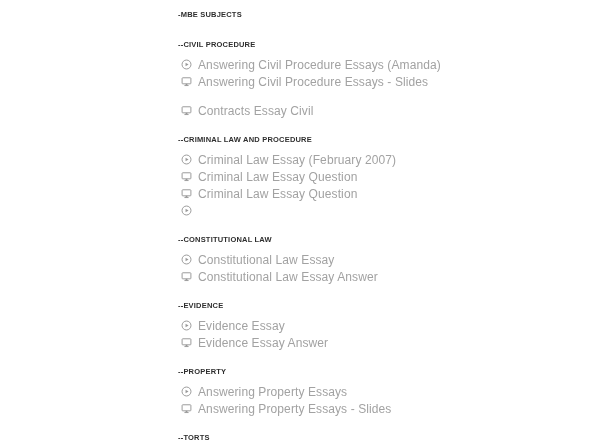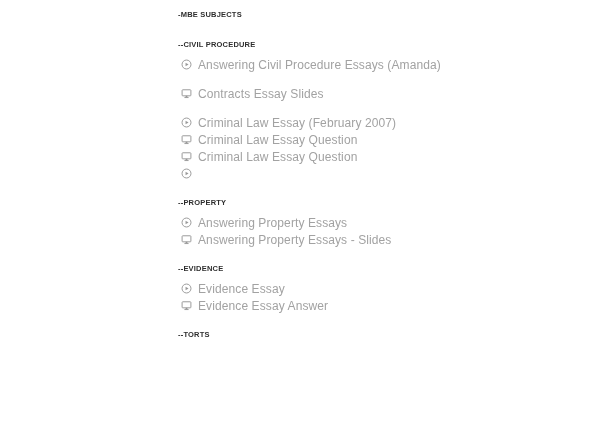--- a/index.html
+++ b/index.html
@@ -78,34 +78,45 @@
         <div class="section-title">--CIVIL PROCEDURE</div>
         <div class="item">
           <span class="icon">
             <svg width="11" height="11" viewBox="0 0 16 16">
               <circle cx="8" cy="8" r="6.5" fill="none" stroke="currentColor" stroke-width="1.4"></circle>
               <path d="M6.6 5.3 L11 8 L6.6 10.7 Z" fill="currentColor"></path>
             </svg>
           </span>
           <span class="item-label">Answering Civil Procedure Essays (Amanda)</span>
         </div>
-      </div>
-      <div class="section">
-        <div class="item">
-          <span class="icon">
-            <svg width="11" height="11" viewBox="0 0 16 16">
-              <rect x="1.6" y="2.6" width="12.8" height="8.8" rx="1" fill="none" stroke="currentColor" stroke-width="1.4"></rect>
-              <line x1="8" y1="11.4" x2="8" y2="13.2" stroke="currentColor" stroke-width="2.6"></line>
-              <line x1="5" y1="13.9" x2="11" y2="13.9" stroke="currentColor" stroke-width="1.4"></line>
-            </svg>
-          </span>
-          <span class="item-label">Contracts Essay Slides</span>
-        </div>
-      </div>
-      <div class="section">
+        <div class="item">
+          <span class="icon">
+            <svg width="11" height="11" viewBox="0 0 16 16">
+              <rect x="1.6" y="2.6" width="12.8" height="8.8" rx="1" fill="none" stroke="currentColor" stroke-width="1.4"></rect>
+              <line x1="8" y1="11.4" x2="8" y2="13.2" stroke="currentColor" stroke-width="2.6"></line>
+              <line x1="5" y1="13.9" x2="11" y2="13.9" stroke="currentColor" stroke-width="1.4"></line>
+            </svg>
+          </span>
+          <span class="item-label">Answering Civil Procedure Essays - Slides</span>
+        </div>
+      </div>
+      <div class="section">
+        <div class="item">
+          <span class="icon">
+            <svg width="11" height="11" viewBox="0 0 16 16">
+              <rect x="1.6" y="2.6" width="12.8" height="8.8" rx="1" fill="none" stroke="currentColor" stroke-width="1.4"></rect>
+              <line x1="8" y1="11.4" x2="8" y2="13.2" stroke="currentColor" stroke-width="2.6"></line>
+              <line x1="5" y1="13.9" x2="11" y2="13.9" stroke="currentColor" stroke-width="1.4"></line>
+            </svg>
+          </span>
+          <span class="item-label">Contracts Essay Civil</span>
+        </div>
+      </div>
+      <div class="section">
+        <div class="section-title">--CRIMINAL LAW AND PROCEDURE</div>
         <div class="item">
           <span class="icon">
             <svg width="11" height="11" viewBox="0 0 16 16">
               <circle cx="8" cy="8" r="6.5" fill="none" stroke="currentColor" stroke-width="1.4"></circle>
               <path d="M6.6 5.3 L11 8 L6.6 10.7 Z" fill="currentColor"></path>
             </svg>
           </span>
           <span class="item-label">Criminal Law Essay (February 2007)</span>
         </div>
         <div class="item">
@@ -131,20 +142,62 @@
         <div class="item">
           <span class="icon">
             <svg width="11" height="11" viewBox="0 0 16 16">
               <circle cx="8" cy="8" r="6.5" fill="none" stroke="currentColor" stroke-width="1.4"></circle>
               <path d="M6.6 5.3 L11 8 L6.6 10.7 Z" fill="currentColor"></path>
             </svg>
           </span>
         </div>
       </div>
       <div class="section">
+        <div class="section-title">--CONSTITUTIONAL LAW</div>
+        <div class="item">
+          <span class="icon">
+            <svg width="11" height="11" viewBox="0 0 16 16">
+              <circle cx="8" cy="8" r="6.5" fill="none" stroke="currentColor" stroke-width="1.4"></circle>
+              <path d="M6.6 5.3 L11 8 L6.6 10.7 Z" fill="currentColor"></path>
+            </svg>
+          </span>
+          <span class="item-label">Constitutional Law Essay</span>
+        </div>
+        <div class="item">
+          <span class="icon">
+            <svg width="11" height="11" viewBox="0 0 16 16">
+              <rect x="1.6" y="2.6" width="12.8" height="8.8" rx="1" fill="none" stroke="currentColor" stroke-width="1.4"></rect>
+              <line x1="8" y1="11.4" x2="8" y2="13.2" stroke="currentColor" stroke-width="2.6"></line>
+              <line x1="5" y1="13.9" x2="11" y2="13.9" stroke="currentColor" stroke-width="1.4"></line>
+            </svg>
+          </span>
+          <span class="item-label">Constitutional Law Essay Answer</span>
+        </div>
+      </div>
+      <div class="section">
+        <div class="section-title">--EVIDENCE</div>
+        <div class="item">
+          <span class="icon">
+            <svg width="11" height="11" viewBox="0 0 16 16">
+              <circle cx="8" cy="8" r="6.5" fill="none" stroke="currentColor" stroke-width="1.4"></circle>
+              <path d="M6.6 5.3 L11 8 L6.6 10.7 Z" fill="currentColor"></path>
+            </svg>
+          </span>
+          <span class="item-label">Evidence Essay</span>
+        </div>
+        <div class="item">
+          <span class="icon">
+            <svg width="11" height="11" viewBox="0 0 16 16">
+              <rect x="1.6" y="2.6" width="12.8" height="8.8" rx="1" fill="none" stroke="currentColor" stroke-width="1.4"></rect>
+              <line x1="8" y1="11.4" x2="8" y2="13.2" stroke="currentColor" stroke-width="2.6"></line>
+              <line x1="5" y1="13.9" x2="11" y2="13.9" stroke="currentColor" stroke-width="1.4"></line>
+            </svg>
+          </span>
+          <span class="item-label">Evidence Essay Answer</span>
+        </div>
       </div>
       <div class="section">
         <div class="section-title">--PROPERTY</div>
         <div class="item">
           <span class="icon">
             <svg width="11" height="11" viewBox="0 0 16 16">
               <circle cx="8" cy="8" r="6.5" fill="none" stroke="currentColor" stroke-width="1.4"></circle>
               <path d="M6.6 5.3 L11 8 L6.6 10.7 Z" fill="currentColor"></path>
             </svg>
           </span>
@@ -152,41 +205,19 @@
         </div>
         <div class="item">
           <span class="icon">
             <svg width="11" height="11" viewBox="0 0 16 16">
               <rect x="1.6" y="2.6" width="12.8" height="8.8" rx="1" fill="none" stroke="currentColor" stroke-width="1.4"></rect>
               <line x1="8" y1="11.4" x2="8" y2="13.2" stroke="currentColor" stroke-width="2.6"></line>
               <line x1="5" y1="13.9" x2="11" y2="13.9" stroke="currentColor" stroke-width="1.4"></line>
             </svg>
           </span>
           <span class="item-label">Answering Property Essays - Slides</span>
-        </div>
-      </div>
-      <div class="section">
-        <div class="section-title">--EVIDENCE</div>
-        <div class="item">
-          <span class="icon">
-            <svg width="11" height="11" viewBox="0 0 16 16">
-              <circle cx="8" cy="8" r="6.5" fill="none" stroke="currentColor" stroke-width="1.4"></circle>
-              <path d="M6.6 5.3 L11 8 L6.6 10.7 Z" fill="currentColor"></path>
-            </svg>
-          </span>
-          <span class="item-label">Evidence Essay</span>
-        </div>
-        <div class="item">
-          <span class="icon">
-            <svg width="11" height="11" viewBox="0 0 16 16">
-              <rect x="1.6" y="2.6" width="12.8" height="8.8" rx="1" fill="none" stroke="currentColor" stroke-width="1.4"></rect>
-              <line x1="8" y1="11.4" x2="8" y2="13.2" stroke="currentColor" stroke-width="2.6"></line>
-              <line x1="5" y1="13.9" x2="11" y2="13.9" stroke="currentColor" stroke-width="1.4"></line>
-            </svg>
-          </span>
-          <span class="item-label">Evidence Essay Answer</span>
         </div>
       </div>
       <div class="section">
         <div class="section-title">--TORTS</div>
       </div>
     </div>
 </div>
 
 </body></html>

